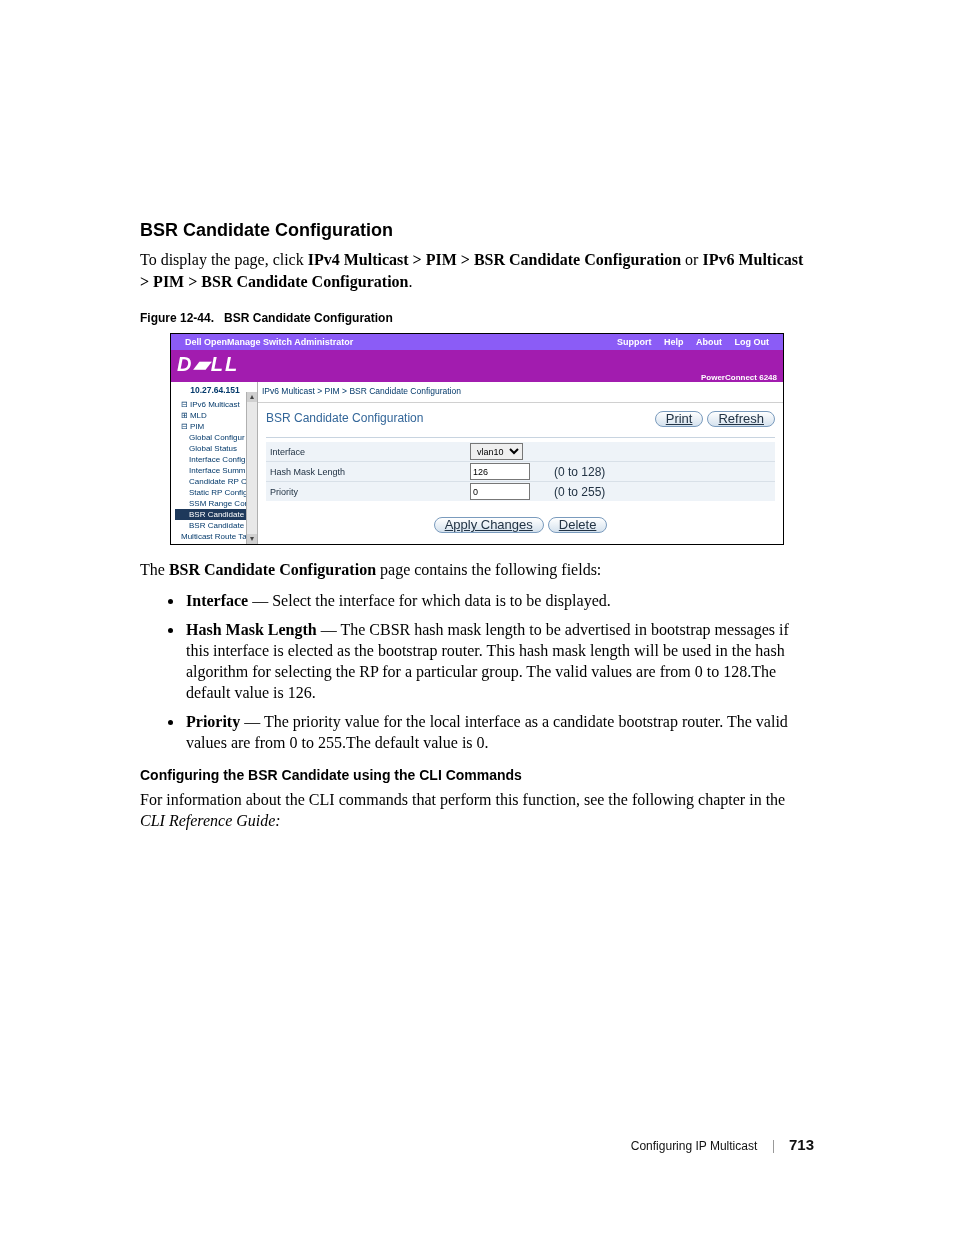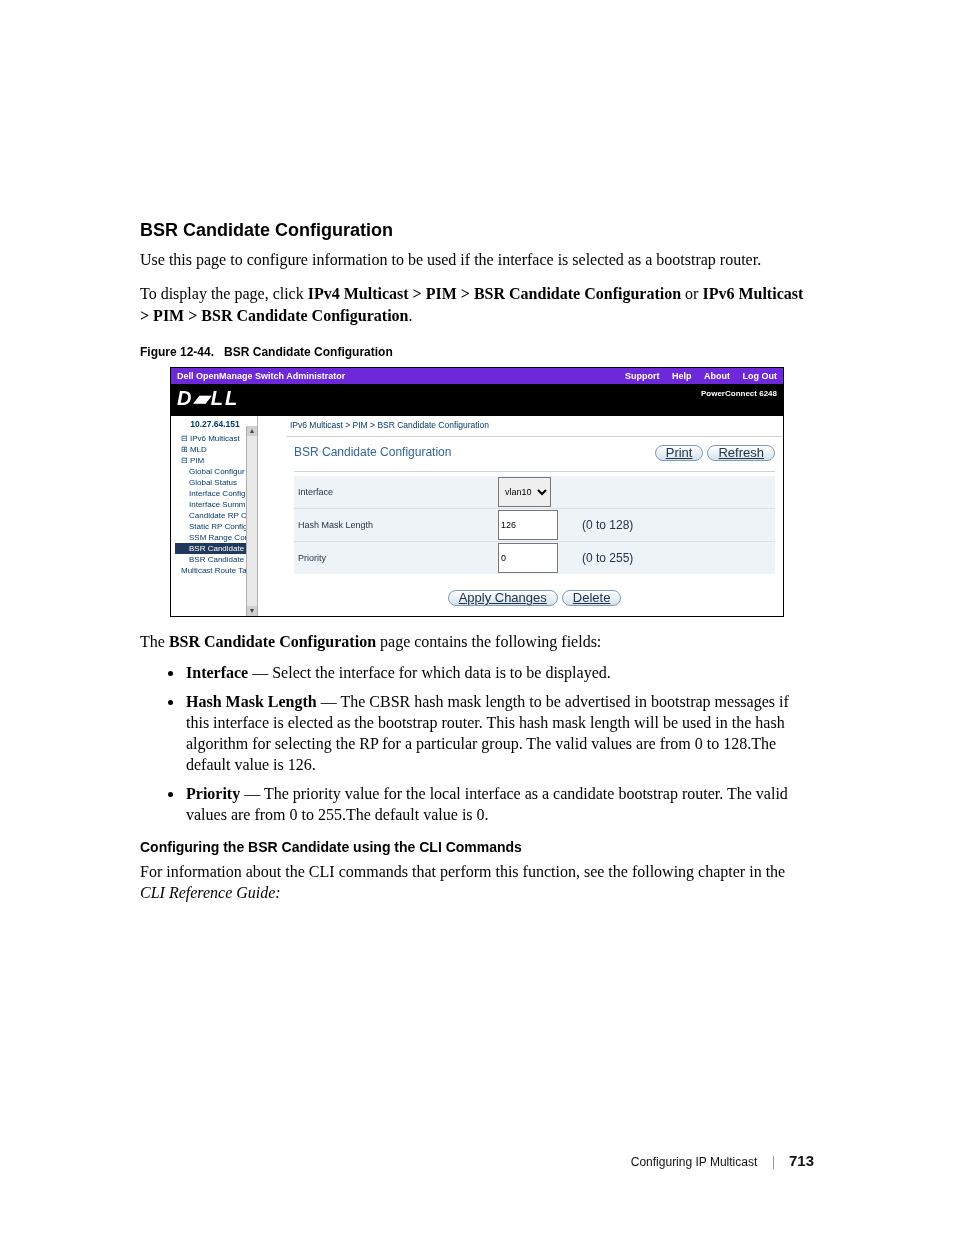--- a/index.html
+++ b/index.html
@@ -2,68 +2,67 @@
 <html><head>
 <meta charset="utf-8">
 <style>
   html, body { margin:0; padding:0; background:#fff; font-family:"Times New Roman",Times,serif; color:#000; }
   .page { width:954px; height:1235px; position:relative; box-sizing:border-box; }
   .content { padding:220px 140px 0 140px; }
   h3.section-title { font-family:Arial,Helvetica,sans-serif; font-weight:bold; font-size:18px; margin:0 0 8px; }
   p.para { font-size:16px; line-height:22px; margin:0 0 12px; }
   p.figure-caption { font-family:Arial,Helvetica,sans-serif; font-weight:bold; font-size:12px; margin:18px 0 8px; }
   .figbox { width:612px; margin:0 auto 14px; border:1px solid #000; background:#fff; }
-  .fig-top { background:#6d28d9; color:#fff; font-family:Arial,sans-serif; font-weight:bold; font-size:9px; padding:3px 6px; display:flex; justify-content:space-between; }
+  .fig-top { background:#8b5cf6; color:#fff; font-family:Arial,sans-serif; font-weight:bold; font-size:9px; padding:3px 14px; display:flex; justify-content:space-between; }
   .fig-top-links span { margin-left:10px; }
-  .fig-logo { background:#000000; padding:2px 6px 6px; position:relative; }
+  .fig-logo { background:#a21caf; padding:2px 6px 6px; position:relative; }
   .fig-logo-text { font-family:Arial,sans-serif; font-weight:bold; font-style:italic; font-size:20px; color:#fff; letter-spacing:2px; }
-  .fig-logo-right { position:absolute; right:6px; bottom:18px; font-family:Arial,sans-serif; font-weight:bold; font-size:8px; color:#fff; }
-  .fig-body { display:flex; background:#fff;gap:28px; }
+  .fig-logo-right { position:absolute; right:6px; bottom:0; font-family:Arial,sans-serif; font-weight:bold; font-size:8px; color:#fff; }
+  .fig-body { display:flex; background:#fff; }
   .fig-tree { width:84px; background:#fff; font-family:Arial,sans-serif; font-size:8px; color:#043a6b; padding:0 0 0 2px; border-right:1px solid #b0b0b0; position:relative; }
   .fig-ip { display:block; color:#043a6b; font-weight:bold; text-align:center; font-size:8.5px; padding:3px 0 2px; }
   .tree-scroll { position:absolute; right:0; top:10px; bottom:0; width:10px; background:#e8e8e8; border-left:1px solid #b0b0b0; }
   .tree-scroll .arrow { display:block; height:10px; text-align:center; font-size:8px; color:#444; line-height:10px; background:#d0d0d0;}
   .tree-list { padding:2px 0 2px 2px; white-space:nowrap; overflow:hidden; }
   .tree-list div { padding:1px 0; }
   .tree-indent1 { padding-left:6px !important; }
   .tree-indent2 { padding-left:14px !important; }
   .tree-sel { background:#1e395b; color:#fff; }
   .fig-main { flex:1; padding:0; }
   .fig-breadcrumb { font-family:Arial,sans-serif; font-size:8.5px; color:#043a6b; padding:4px 4px 6px; border-bottom:1px solid #d0d0d0; }
   .fig-panel-title-row { display:flex; justify-content:space-between; align-items:center; padding:6px 8px 10px; }
   .fig-panel-title { font-family:Arial,sans-serif; font-size:12px; color:#336699; }
   .fig-btn { font-family:Arial,sans-serif; font-size:13px; background:linear-gradient(#fff,#d5e2ee); border:1px solid #7a9bbd; border-radius:9px; padding:1px 10px; color:#234; text-decoration:underline; display:inline-block; line-height:12px; }
   .fig-divider { border-top:1px solid #c8d4e0; margin:0 8px 4px; }
   .fig-table { background:#eef3f8; margin:0 8px 6px; font-family:Arial,sans-serif; font-size:9px; color:#234; }
   .fig-row { display:flex; align-items:center; border-top:1px solid #d8e0e8; padding:1px 4px; }
   .fig-row:first-child { border-top:none; }
   .fig-label { width:200px; color:#234; }
   .fig-field { width:80px; }
-  .fig-field input, .fig-field select { font-family:Arial,sans-serif; font-size:9px; height:30px; box-sizing:border-box; border:1px solid #777; padding:0 2px; }
+  .fig-field input, .fig-field select { font-family:Arial,sans-serif; font-size:9px; height:17px; box-sizing:border-box; border:1px solid #777; padding:0 2px; }
   .fig-field input { width:60px; }
   .fig-range { font-size:12px; color:#234; padding-left:4px; }
   .fig-actions { text-align:center; padding:8px 0 10px; }
   .body-para { font-size:16px; line-height:21px; margin:0 0 10px; }
   ul.fields { padding-left:44px; margin:0 0 14px; }
   ul.fields li { font-size:16px; line-height:21px; margin:0 0 8px; padding-left:2px; }
   .sub-title { font-family:Arial,Helvetica,sans-serif; font-weight:bold; font-size:14px; margin:6px 0 6px; }
-  .footer { position:absolute; bottom:66px; right:140px; left:140px; text-align:right; font-family:Arial,Helvetica,sans-serif; font-size:12px; color:#111; }
+  .footer { position:absolute; bottom:82px; right:140px; left:140px; text-align:right; font-family:Arial,Helvetica,sans-serif; font-size:12px; color:#111; }
   .footer .sep { display:inline-block; border-left:1px solid #999; height:13px; vertical-align:middle; margin:0 12px; }
   .footer .pg { font-weight:bold; font-size:15px; }
   em.cli { }
 </style>
 </head>
 <body>
 
 <div class="page">
   <div class="content">
 
     <h3 class="section-title">BSR Candidate Configuration</h3>
 
-    <p class="para">Use this page to configure information to be used if the interface is selected as a bootstrap router.</p>
 
     <p class="para">
       <span>To display the page, click </span><strong>IPv4 Multicast &gt; PIM &gt; BSR Candidate Configuration</strong><span> or </span><strong>IPv6 Multicast &gt; PIM &gt; BSR Candidate Configuration</strong><span>.</span>
     </p>
 
     <p class="figure-caption">
       <span>Figure 12-44.</span>&nbsp;&nbsp;&nbsp;<span>BSR Candidate Configuration</span>
     </p>
 
     <div class="figbox">

